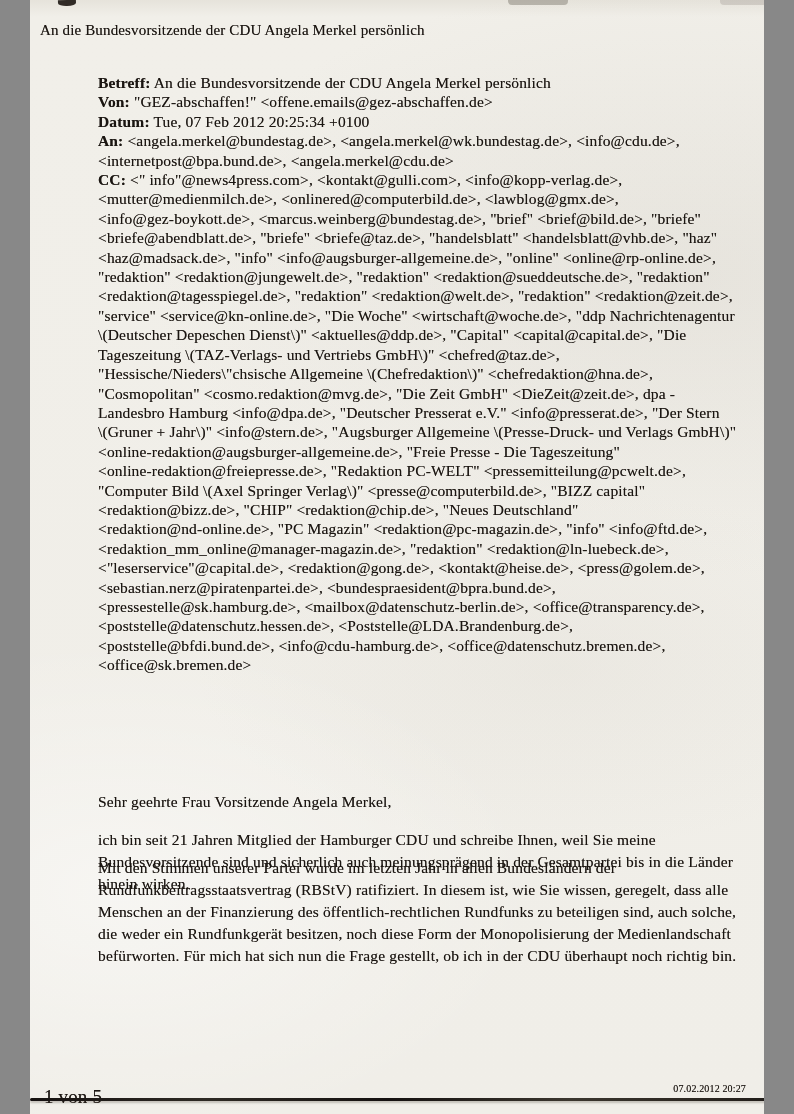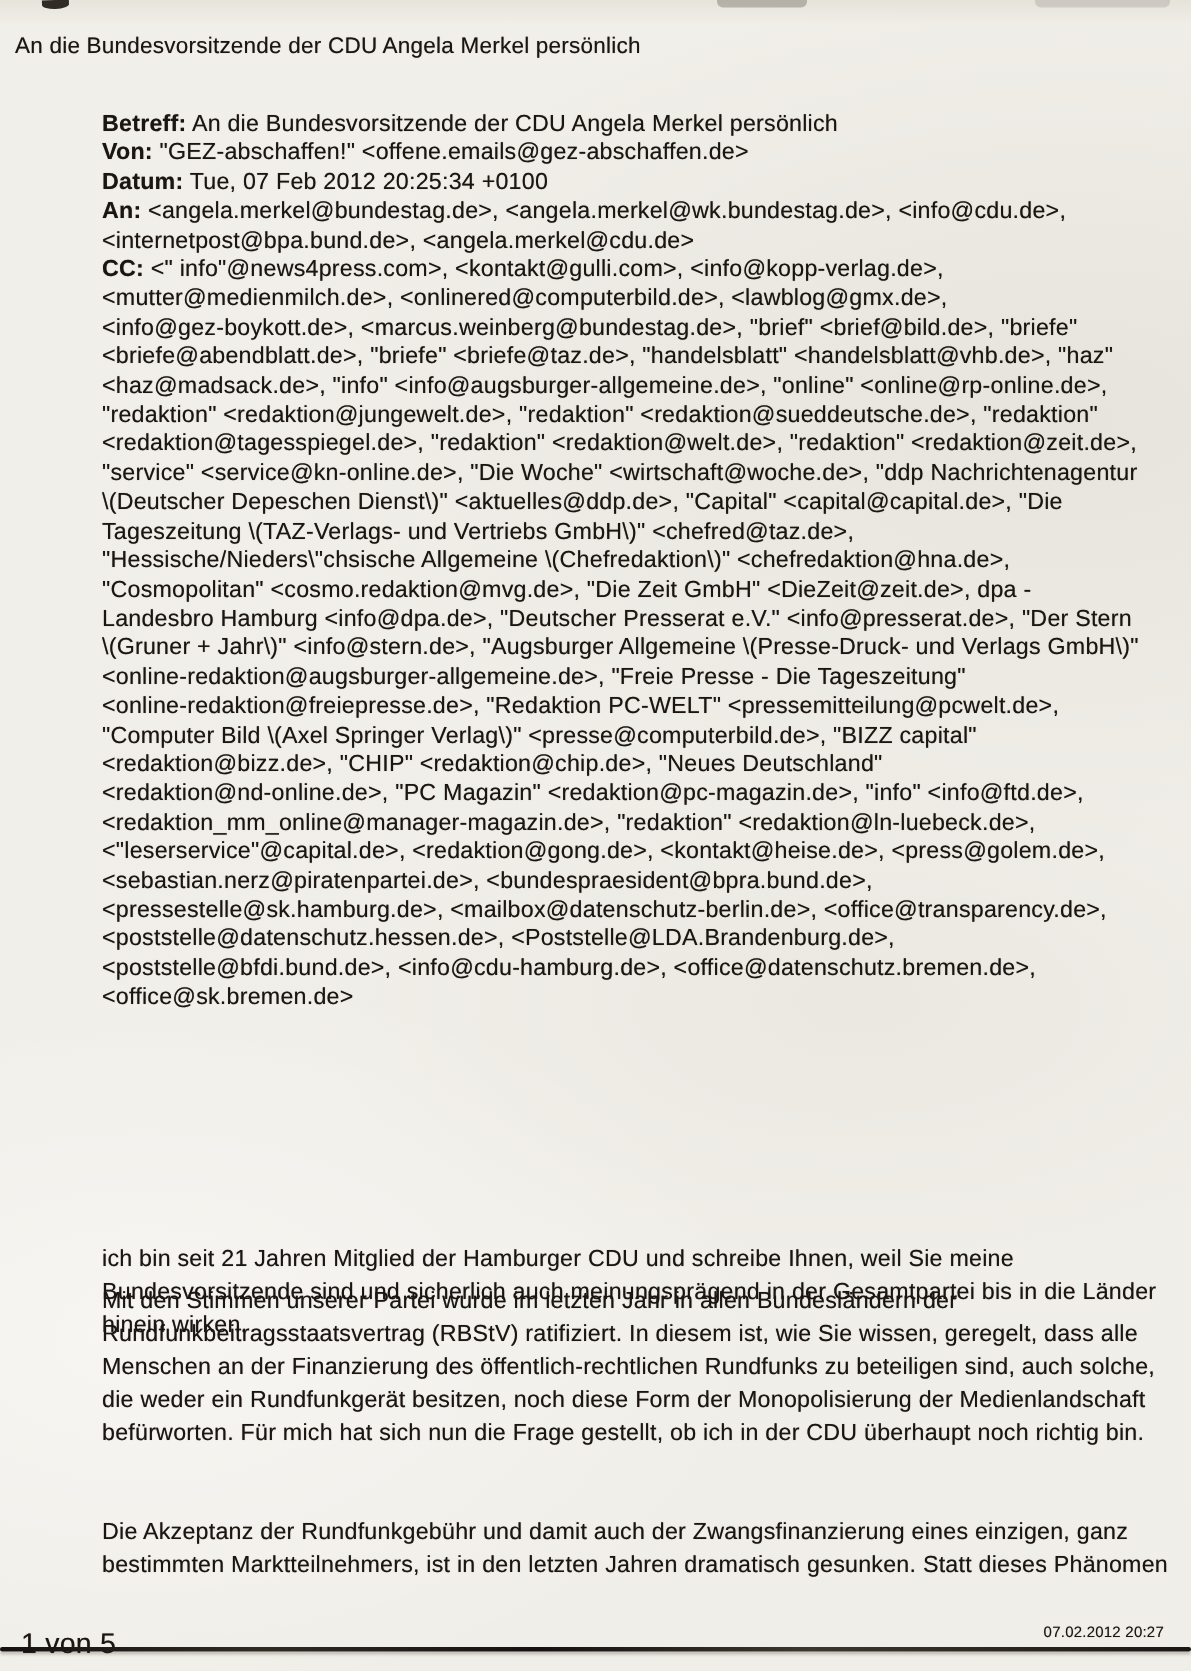--- a/index.html
+++ b/index.html
@@ -1,21 +1,21 @@
 <!DOCTYPE html>
 <html lang="de"><head>
 <meta charset="utf-8">
 <style>
   html,body{margin:0;padding:0;background:#888;}
   .page{
     position:relative;
-    width:794px;height:1114px;
+    width:734px;height:1114px;
     margin:0 auto;
     overflow:hidden;
-    font-family:Liberation Sans, sans-serif;
+    font-family:Liberation Serif, serif;
     color:#1a1511;
     background:
       radial-gradient(900px 500px at 90% 25%, rgba(200,195,185,0.25), rgba(200,195,185,0) 60%),
       radial-gradient(700px 420px at 12% 80%, rgba(255,255,255,0.45), rgba(255,255,255,0) 60%),
       radial-gradient(520px 260px at 72% 60%, rgba(208,203,193,0.18), rgba(208,203,193,0) 70%),
       linear-gradient(180deg,#e6e3db 0%,#f1efe9 1.5%,#f0eee8 100%);
   }
   .txt{position:absolute;margin:0;font-size:15.5px;letter-spacing:0.15px;
        text-shadow:0 0 0.5px rgba(25,18,12,0.55);}
   .pre{white-space:pre;}
@@ -82,29 +82,28 @@
 &lt;sebastian.nerz@piratenpartei.de&gt;, &lt;bundespraesident@bpra.bund.de&gt;,
 &lt;pressestelle@sk.hamburg.de&gt;, &lt;mailbox@datenschutz-berlin.de&gt;, &lt;office@transparency.de&gt;,
 &lt;poststelle@datenschutz.hessen.de&gt;, &lt;Poststelle@LDA.Brandenburg.de&gt;,
 &lt;poststelle@bfdi.bund.de&gt;, &lt;info@cdu-hamburg.de&gt;, &lt;office@datenschutz.bremen.de&gt;,
 &lt;office@sk.bremen.de&gt;</span></p></div>
 
   <div class="txt falls-block">
     <br>
   </div>
 
+  <p class="txt salutation">Sehr geehrte Frau Vorsitzende Angela Merkel,</p>
 
   <p class="txt pre para p1">ich bin seit 21 Jahren Mitglied der Hamburger CDU und schreibe Ihnen, weil Sie meine
 Bundesvorsitzende sind und sicherlich auch meinungsprägend in der Gesamtpartei bis in die Länder
 hinein wirken.</p>
   <p class="txt pre para p2">Mit den Stimmen unserer Partei wurde im letzten Jahr in allen Bundesländern der
 Rundfunkbeitragsstaatsvertrag (RBStV) ratifiziert. In diesem ist, wie Sie wissen, geregelt, dass alle
 Menschen an der Finanzierung des öffentlich-rechtlichen Rundfunks zu beteiligen sind, auch solche,
 die weder ein Rundfunkgerät besitzen, noch diese Form der Monopolisierung der Medienlandschaft
 befürworten. Für mich hat sich nun die Frage gestellt, ob ich in der CDU überhaupt noch richtig bin.</p>
-  <p class="txt pre para p3">Die Akzeptanz der Rundfunkgebühr und damit auch der Zwangsfinanzierung eines einzigen, ganz
-bestimmten Marktteilnehmers, ist in den letzten Jahren dramatisch gesunken. Statt dieses Phänomen</p>
 
   <p class="txt footer-left">1 von 5</p>
   <p class="txt footer-right">07.02.2012 20:27</p>
   <div class="edge-line"></div>
 
 </div>
 
 </body></html>

